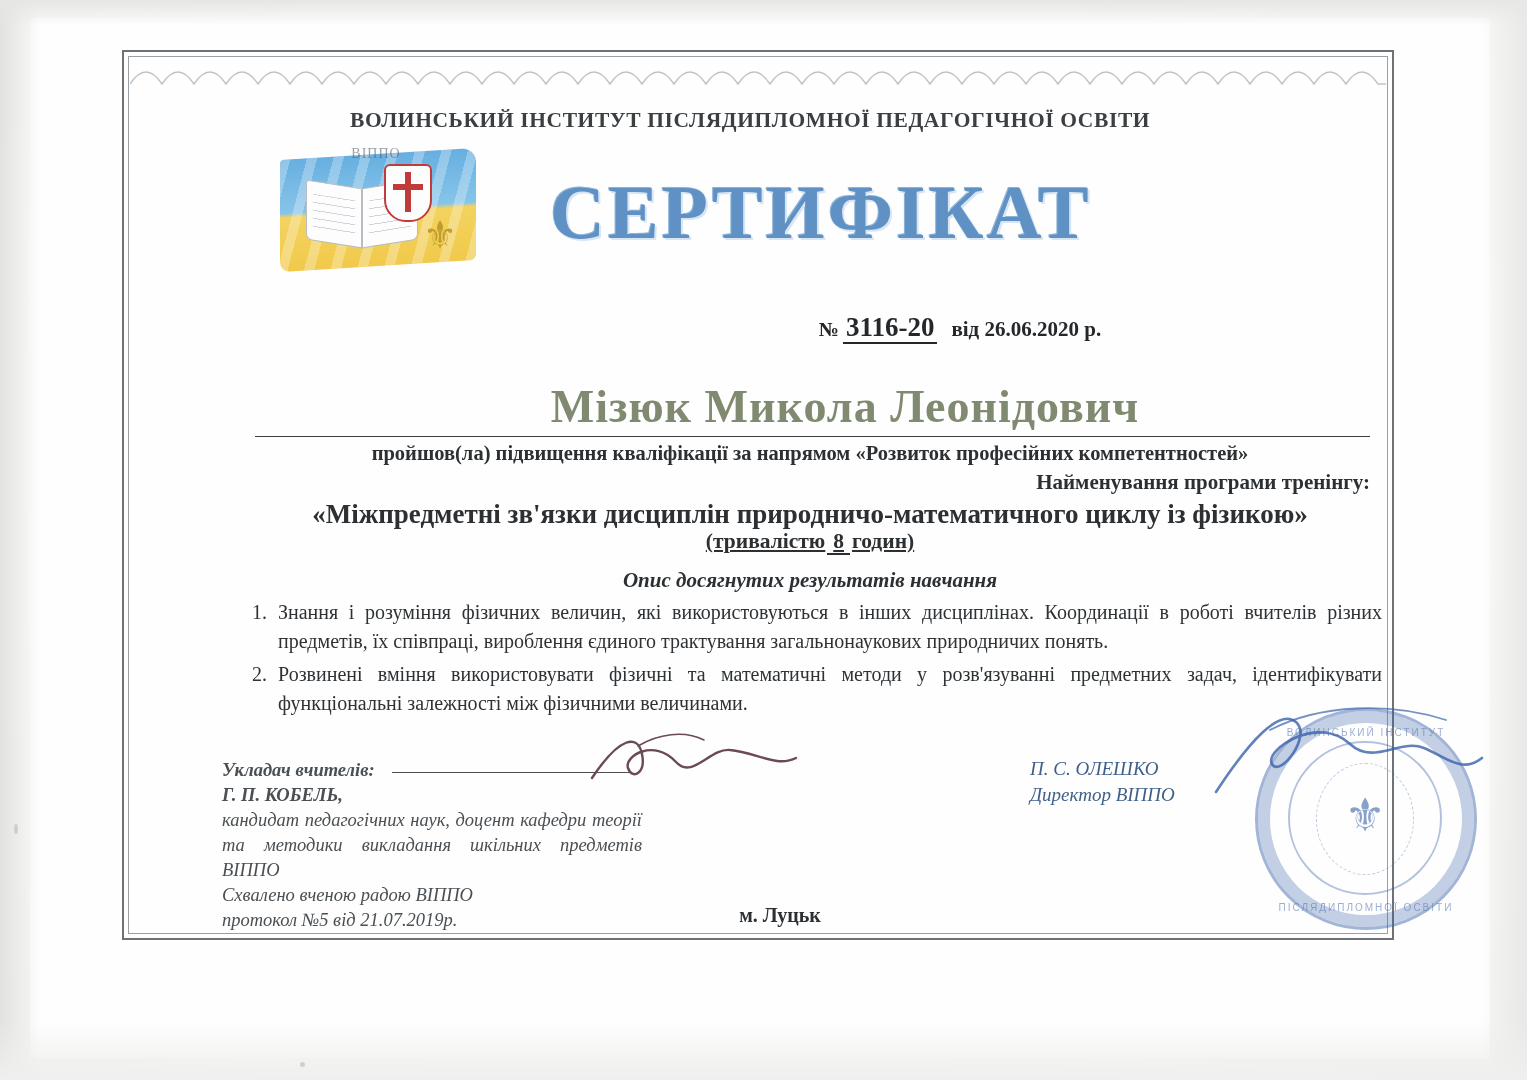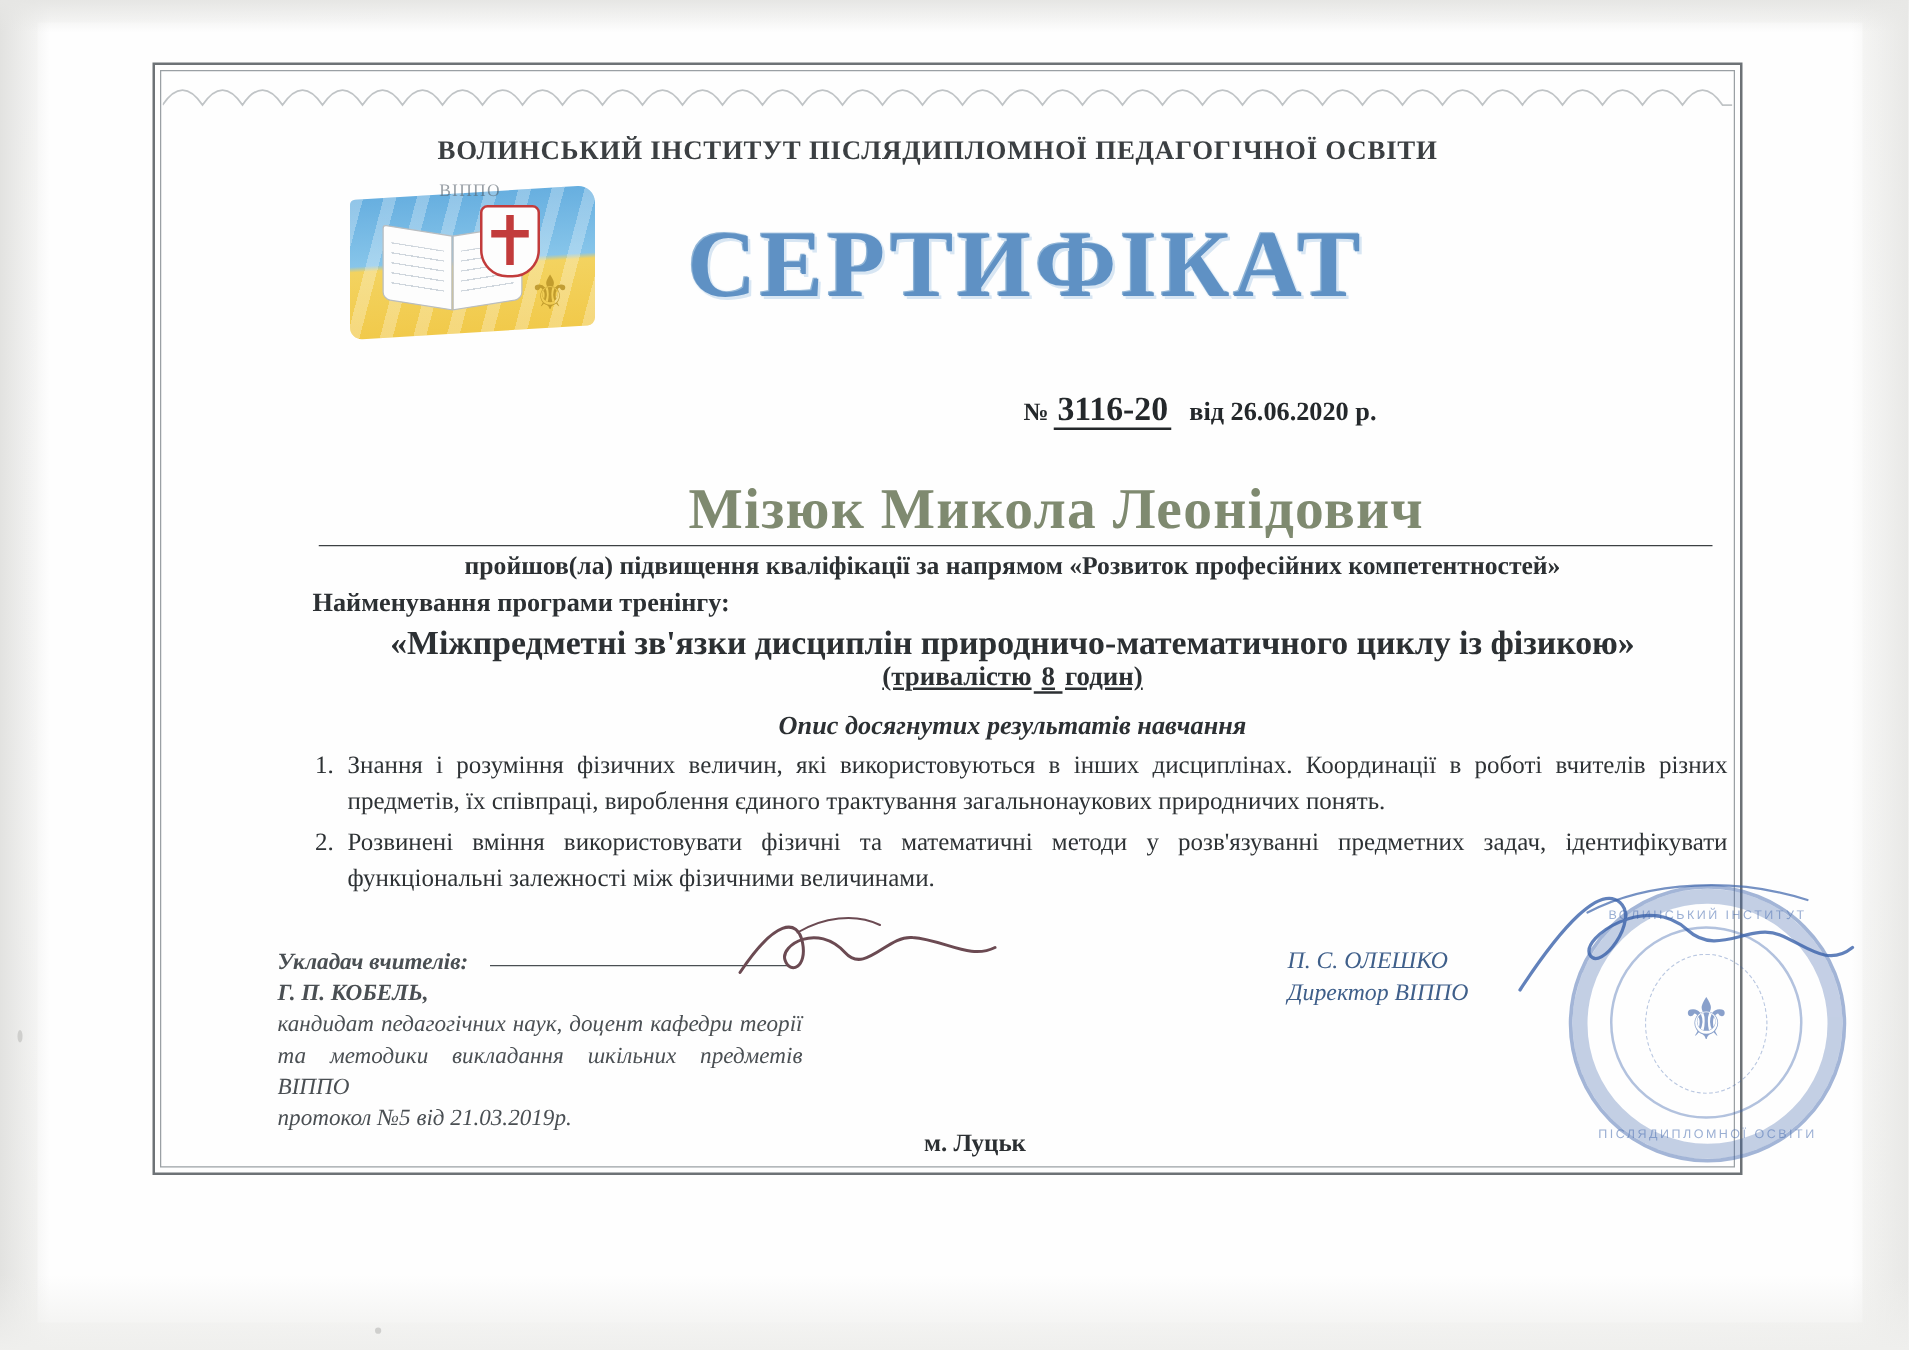--- a/index.html
+++ b/index.html
@@ -261,21 +261,21 @@
     font-size: 20.5px;
     font-weight: bold;
     color: #2c3033;
     white-space: nowrap;
   }
   .program-label {
     position: absolute;
     left: 100px;
     top: 390px;
     width: 1120px;
-    text-align: left;
+    text-align: right;
     font-size: 21px;
     font-weight: bold;
     color: #2c3033;
   }
   .program-name {
     position: absolute;
     left: 80px;
     top: 419px;
     width: 1160px;
     text-align: center;
@@ -523,21 +523,22 @@
         <span class="marker">2.</span>
         <span>Розвинені вміння використовувати фізичні та математичні методи у розв'язуванні предметних задач, ідентифікувати функціональні залежності між фізичними величинами.</span>
       </li>
     </ol>
 
     <div class="sig-left">
       <div class="line1">Укладач вчителів:</div>
       <div class="rule"></div>
       <div class="name">Г. П. КОБЕЛЬ,</div>
       <div class="justified">кандидат педагогічних наук, доцент кафедри теорії та методики викладання шкільних предметів ВІППО</div>
-      <div>протокол №5 від 21.03.2019р.</div>
+      <div>Схвалено вченою радою ВІППО</div>
+      <div>протокол №5 від 21.07.2019р.</div>
     </div>
 
     <div class="hand-sign-left">
       <svg width="250" height="60" viewBox="0 0 250 60" aria-hidden="true">
         <path d="M12,50 C40,8 58,6 62,26 C66,46 52,52 48,40 C44,28 74,10 96,34 C112,52 130,20 150,22 C176,24 196,40 216,30" fill="none" stroke="#6b4a52" stroke-width="2.4" stroke-linecap="round"></path>
         <path d="M58,18 C78,6 104,2 124,12" fill="none" stroke="#6b4a52" stroke-width="1.6" stroke-linecap="round"></path>
       </svg>
     </div>
 
     <div class="sig-right">

